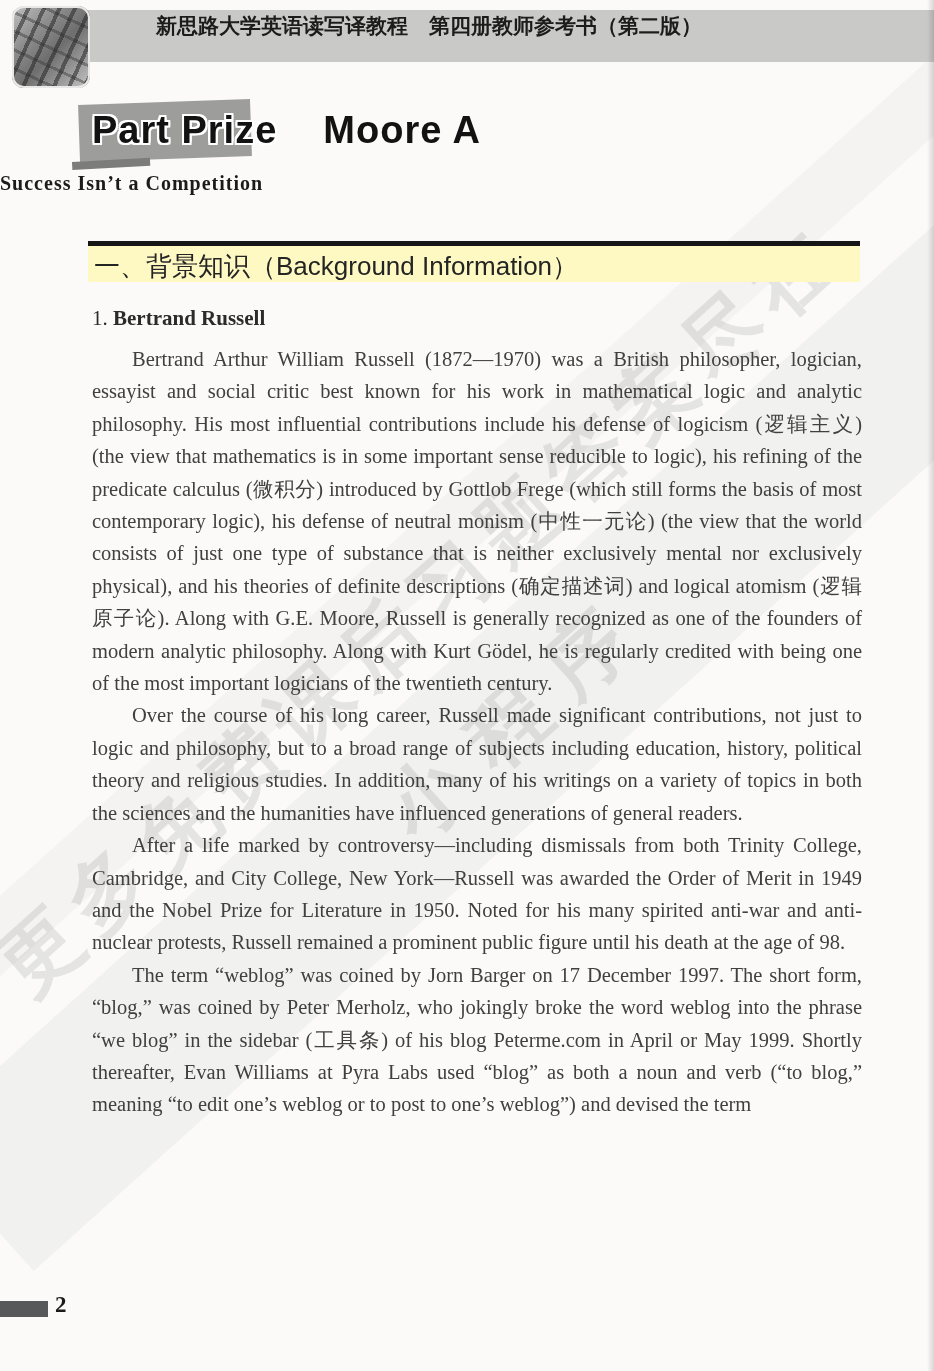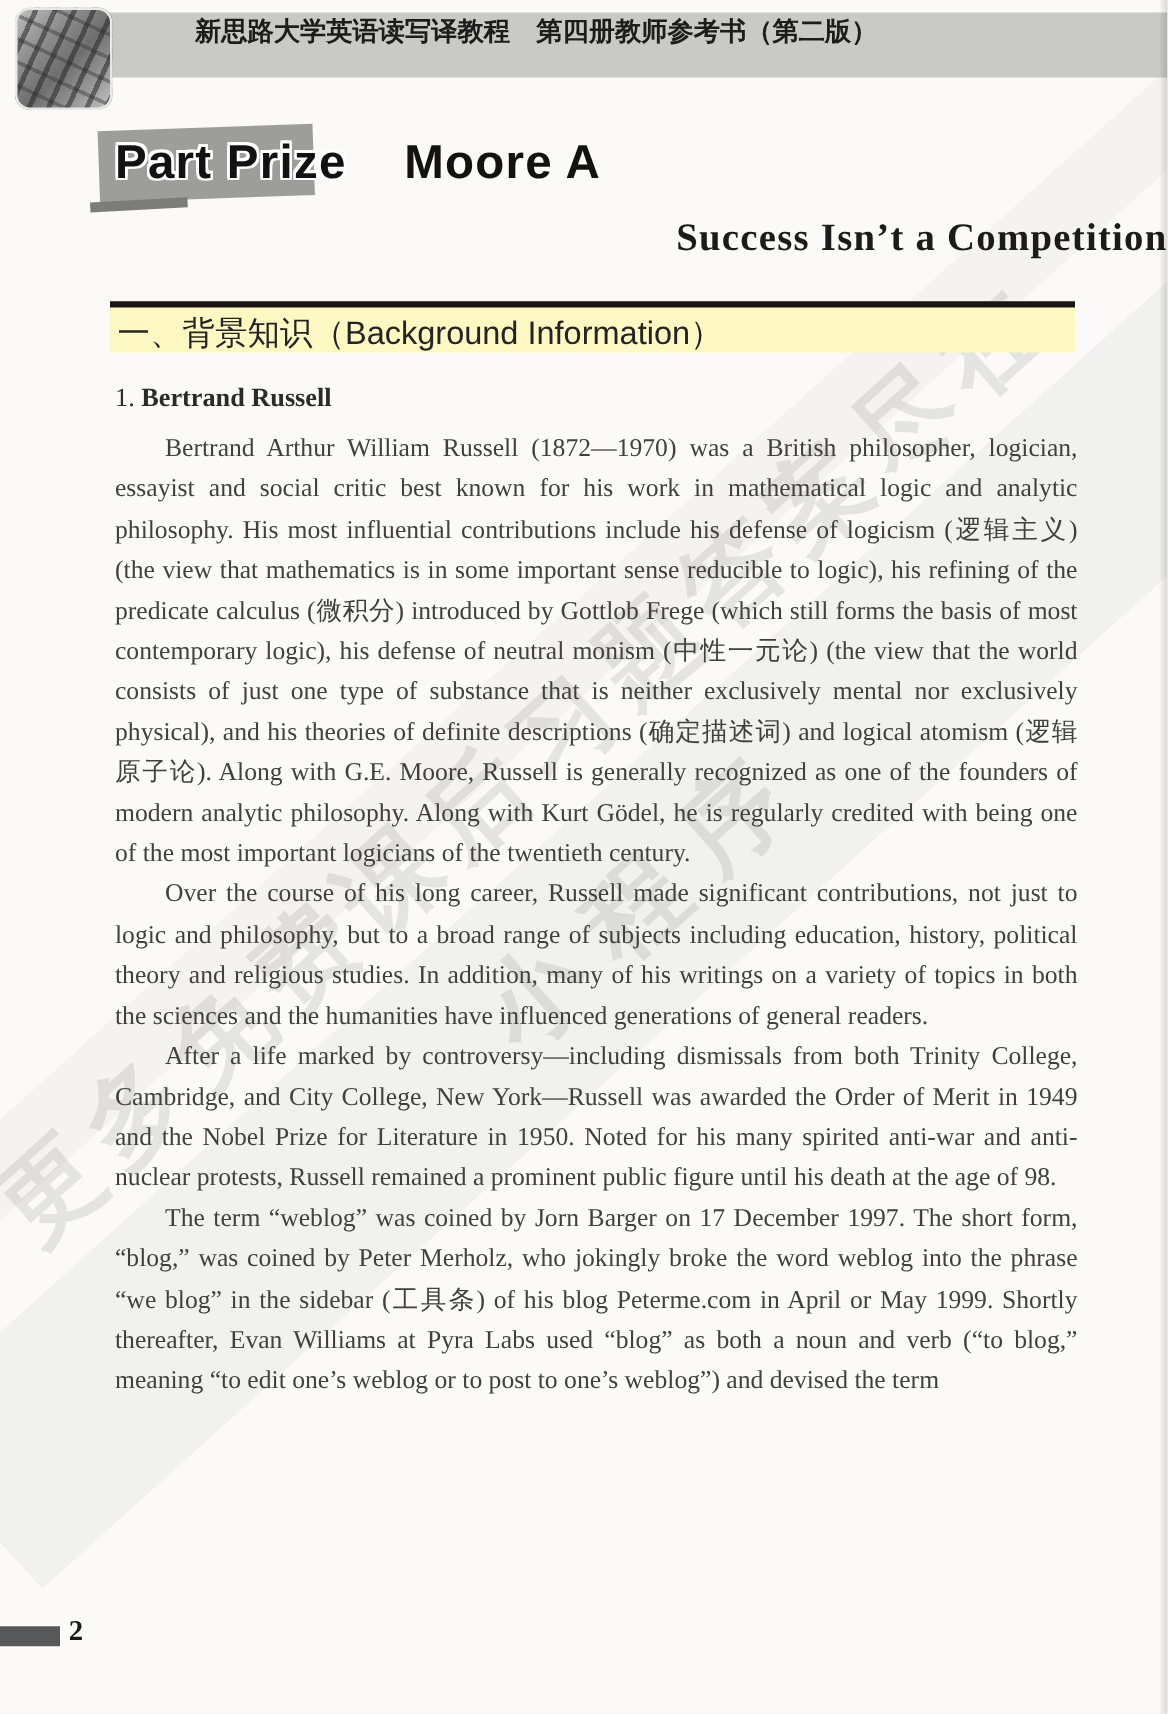--- a/index.html
+++ b/index.html
@@ -55,23 +55,23 @@
   }
   .part-banner .outlined{
     text-shadow:
       -2px 0 #fff, 2px 0 #fff, 0 -2px #fff, 0 2px #fff,
       -2px -2px #fff, 2px -2px #fff, -2px 2px #fff, 2px 2px #fff;
   }
   .part-banner .text-a{margin-left:46px;}
   
   .doc-title{
     position:absolute;left:0;top:172px;width:934px;
-    text-align:right;
+    text-align:left;
     font-family:"Liberation Serif", serif;
-    font-weight:bold;font-size:31px;color:#1b1b1b;
+    font-weight:bold;font-size:20px;color:#1b1b1b;
     letter-spacing:1px;
   }
   
   .section-band{
     position:absolute;left:88px;top:241px;width:772px;
     border-top:5px solid #161616;
     background:#fef9c3;
     height:41px;line-height:41px;
     font-family:"Liberation Sans", sans-serif;
     font-size:26px;color:#242424;

